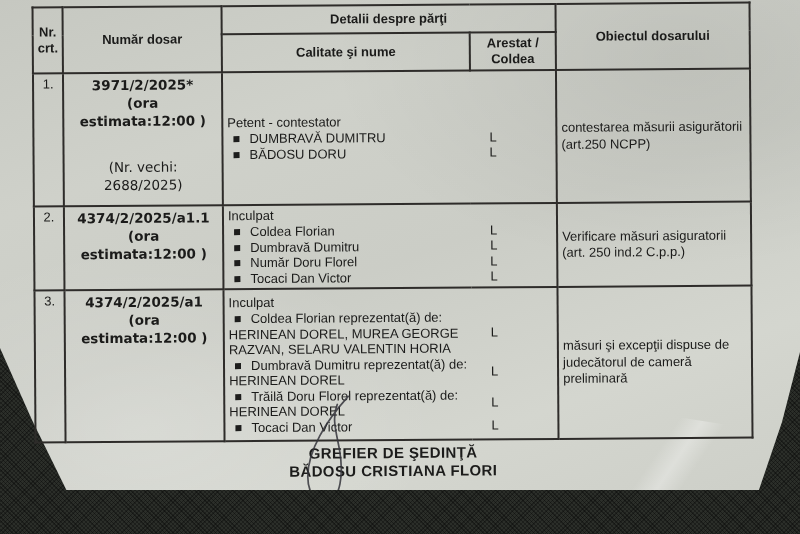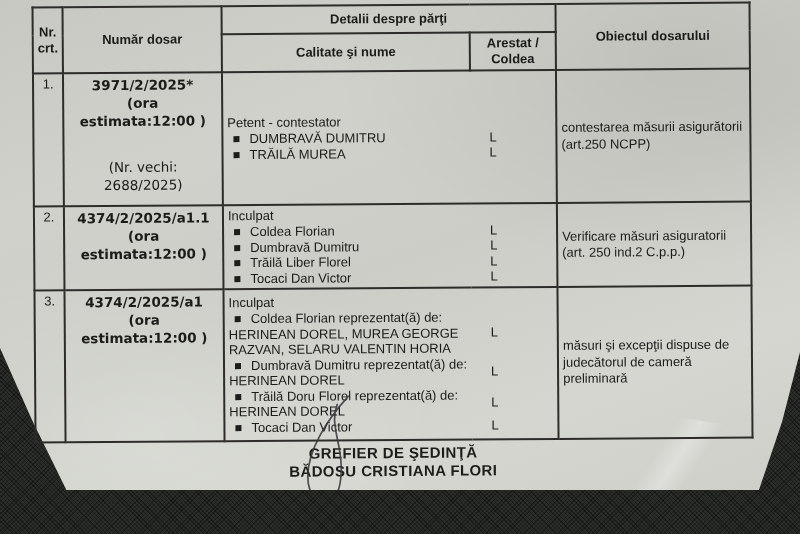--- a/index.html
+++ b/index.html
@@ -114,21 +114,21 @@
           <div class="dosar-ora">(ora estimata:12:00 )</div>
           <div class="dosar-vechi">(Nr. vechi: 2688/2025)</div>
         </td>
         <td class="cell-parties" colspan="2">
           <div class="role">Petent - contestator</div>
           <div class="entry">
             <span class="bullet"></span><span>DUMBRAVĂ DUMITRU</span>
             <span class="status">L</span>
           </div>
           <div class="entry">
-            <span class="bullet"></span><span>TRĂILĂ MUREA</span>
+            <span class="bullet"></span><span>BĂDOSU DORU</span>
             <span class="status">L</span>
           </div>
         </td>
         <td class="cell-object">contestarea măsurii asigurătorii (art.250 NCPP)</td>
       </tr>
 
       <tr class="r2">
         <td class="cell-nr">2.</td>
         <td class="cell-dosar">
           <div class="dosar-main">4374/2/2025/a1.1</div>
@@ -138,21 +138,21 @@
           <div class="role">Inculpat</div>
           <div class="entry">
             <span class="bullet"></span><span>Coldea Florian</span>
             <span class="status">L</span>
           </div>
           <div class="entry">
             <span class="bullet"></span><span>Dumbravă Dumitru</span>
             <span class="status">L</span>
           </div>
           <div class="entry">
-            <span class="bullet"></span><span>Trăilă Liber Florel</span>
+            <span class="bullet"></span><span>Număr Doru Florel</span>
             <span class="status">L</span>
           </div>
           <div class="entry">
             <span class="bullet"></span><span>Tocaci Dan Victor</span>
             <span class="status">L</span>
           </div>
         </td>
         <td class="cell-object">Verificare măsuri asiguratorii (art. 250 ind.2 C.p.p.)</td>
       </tr>
 

